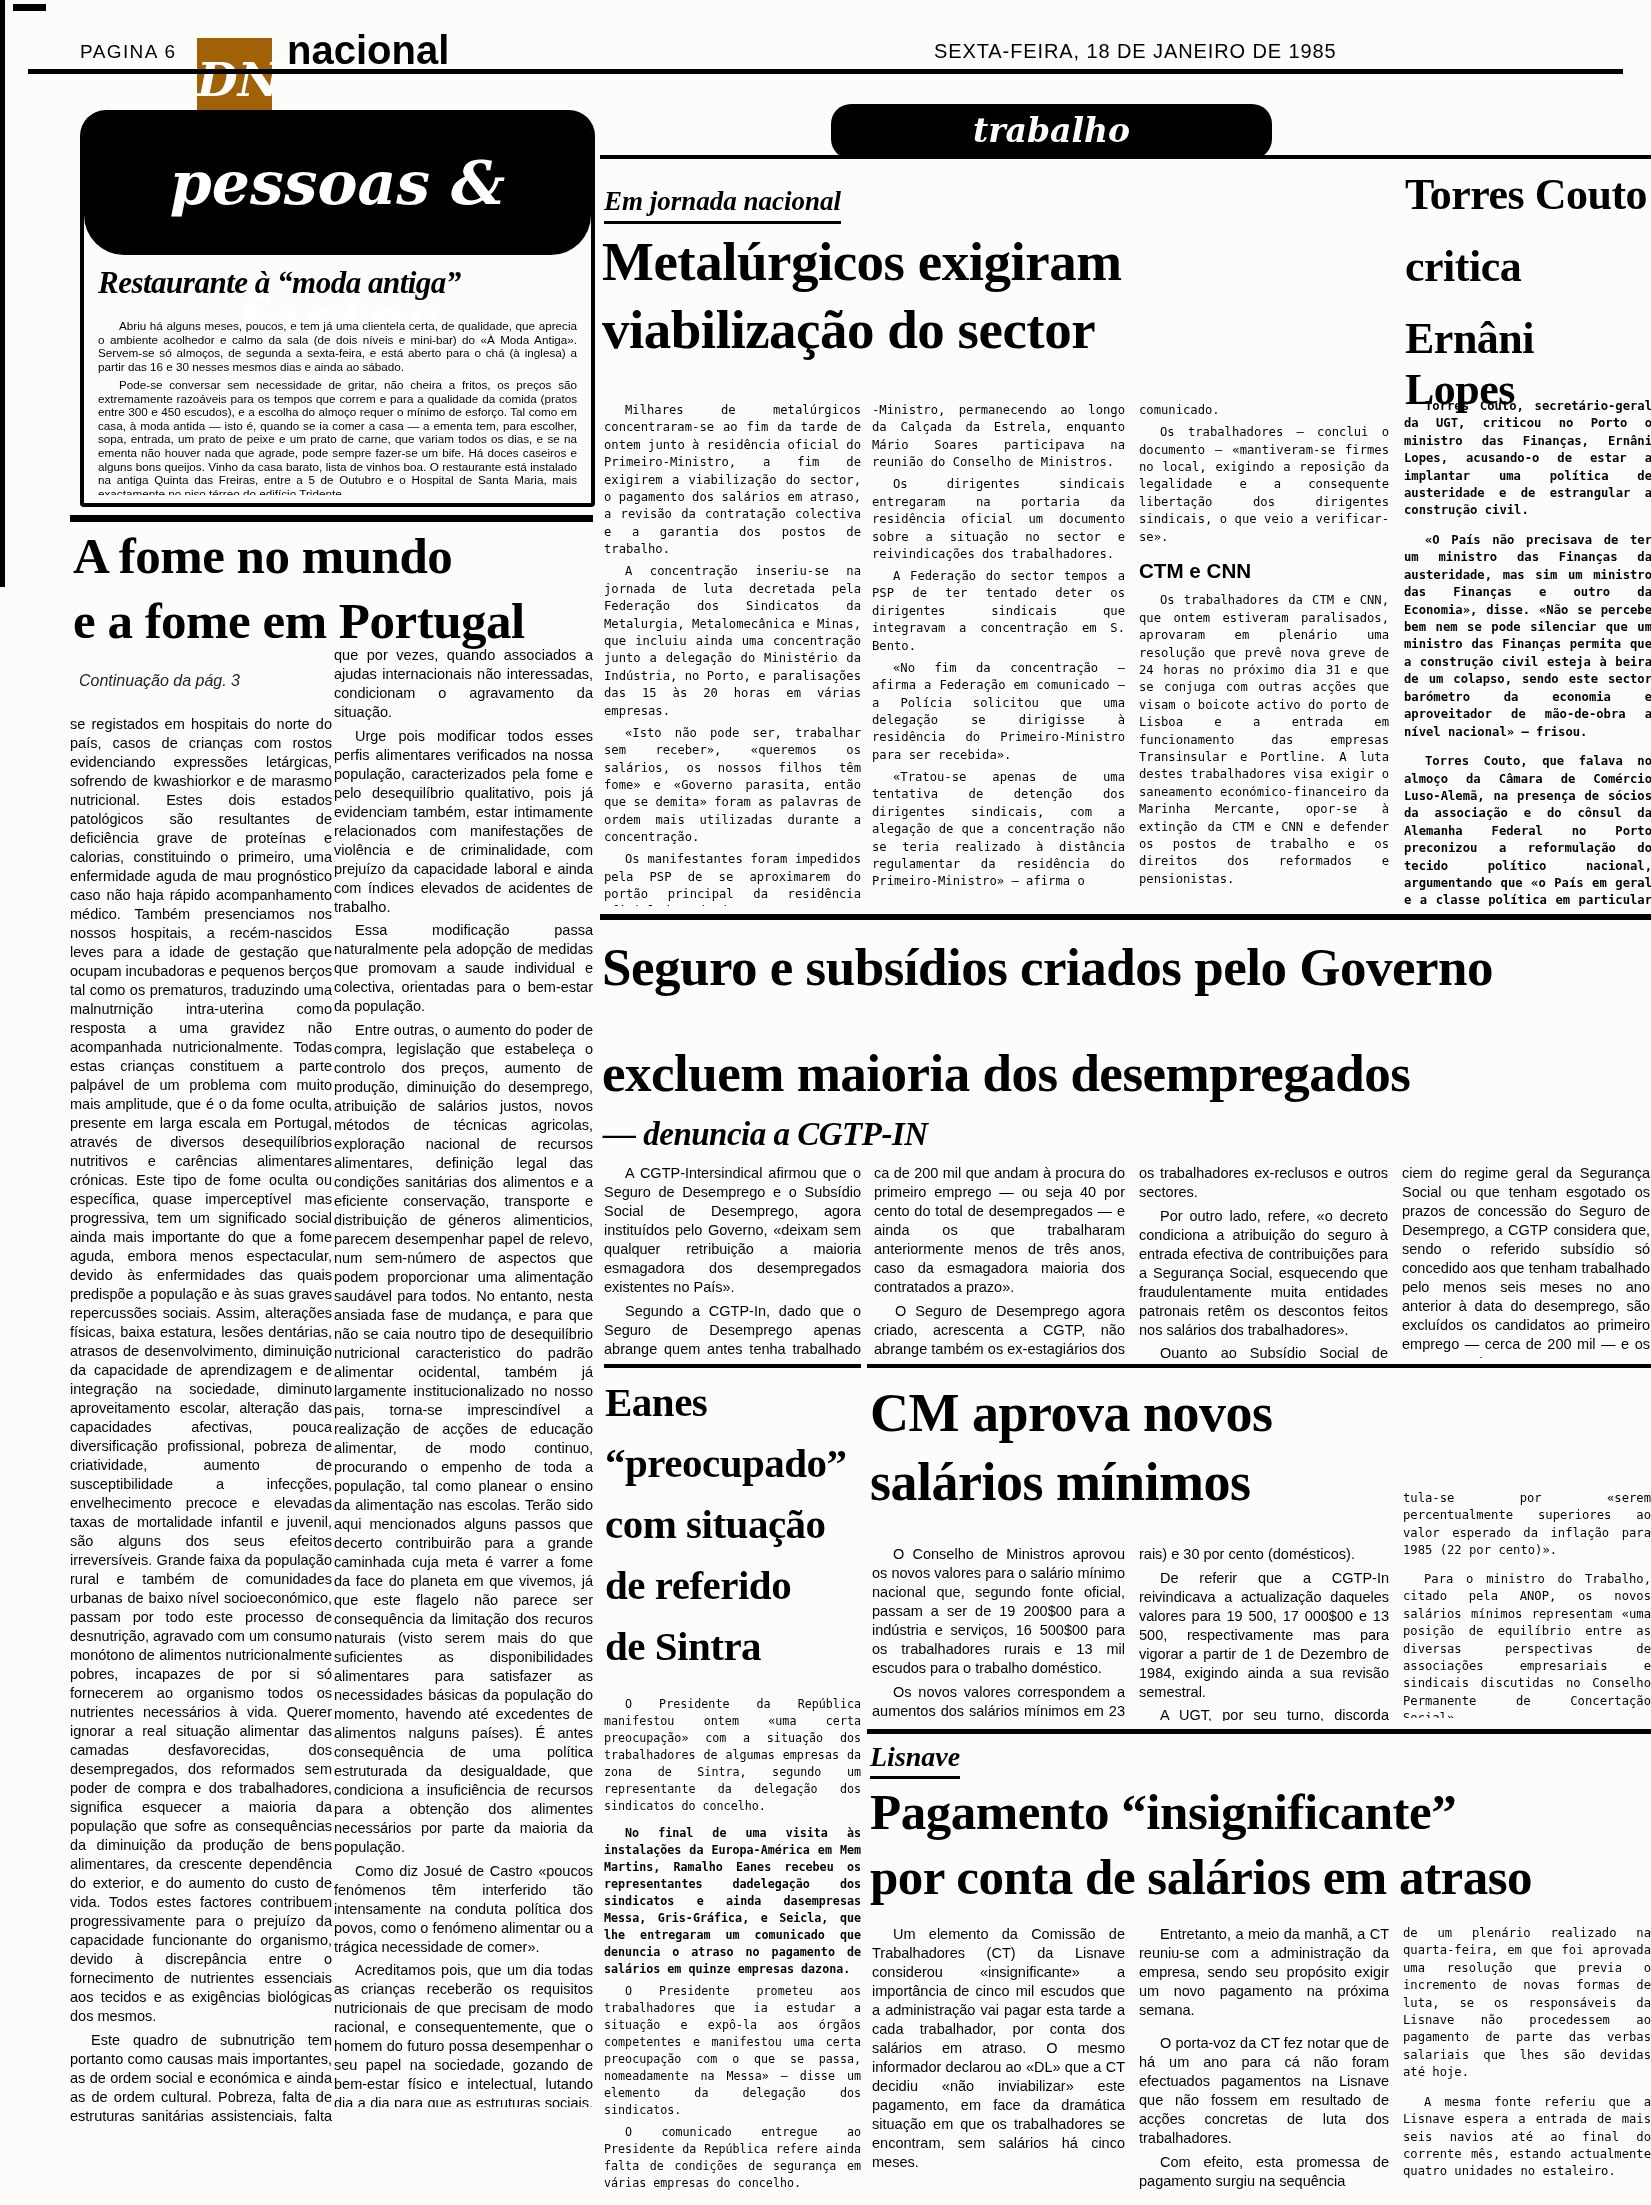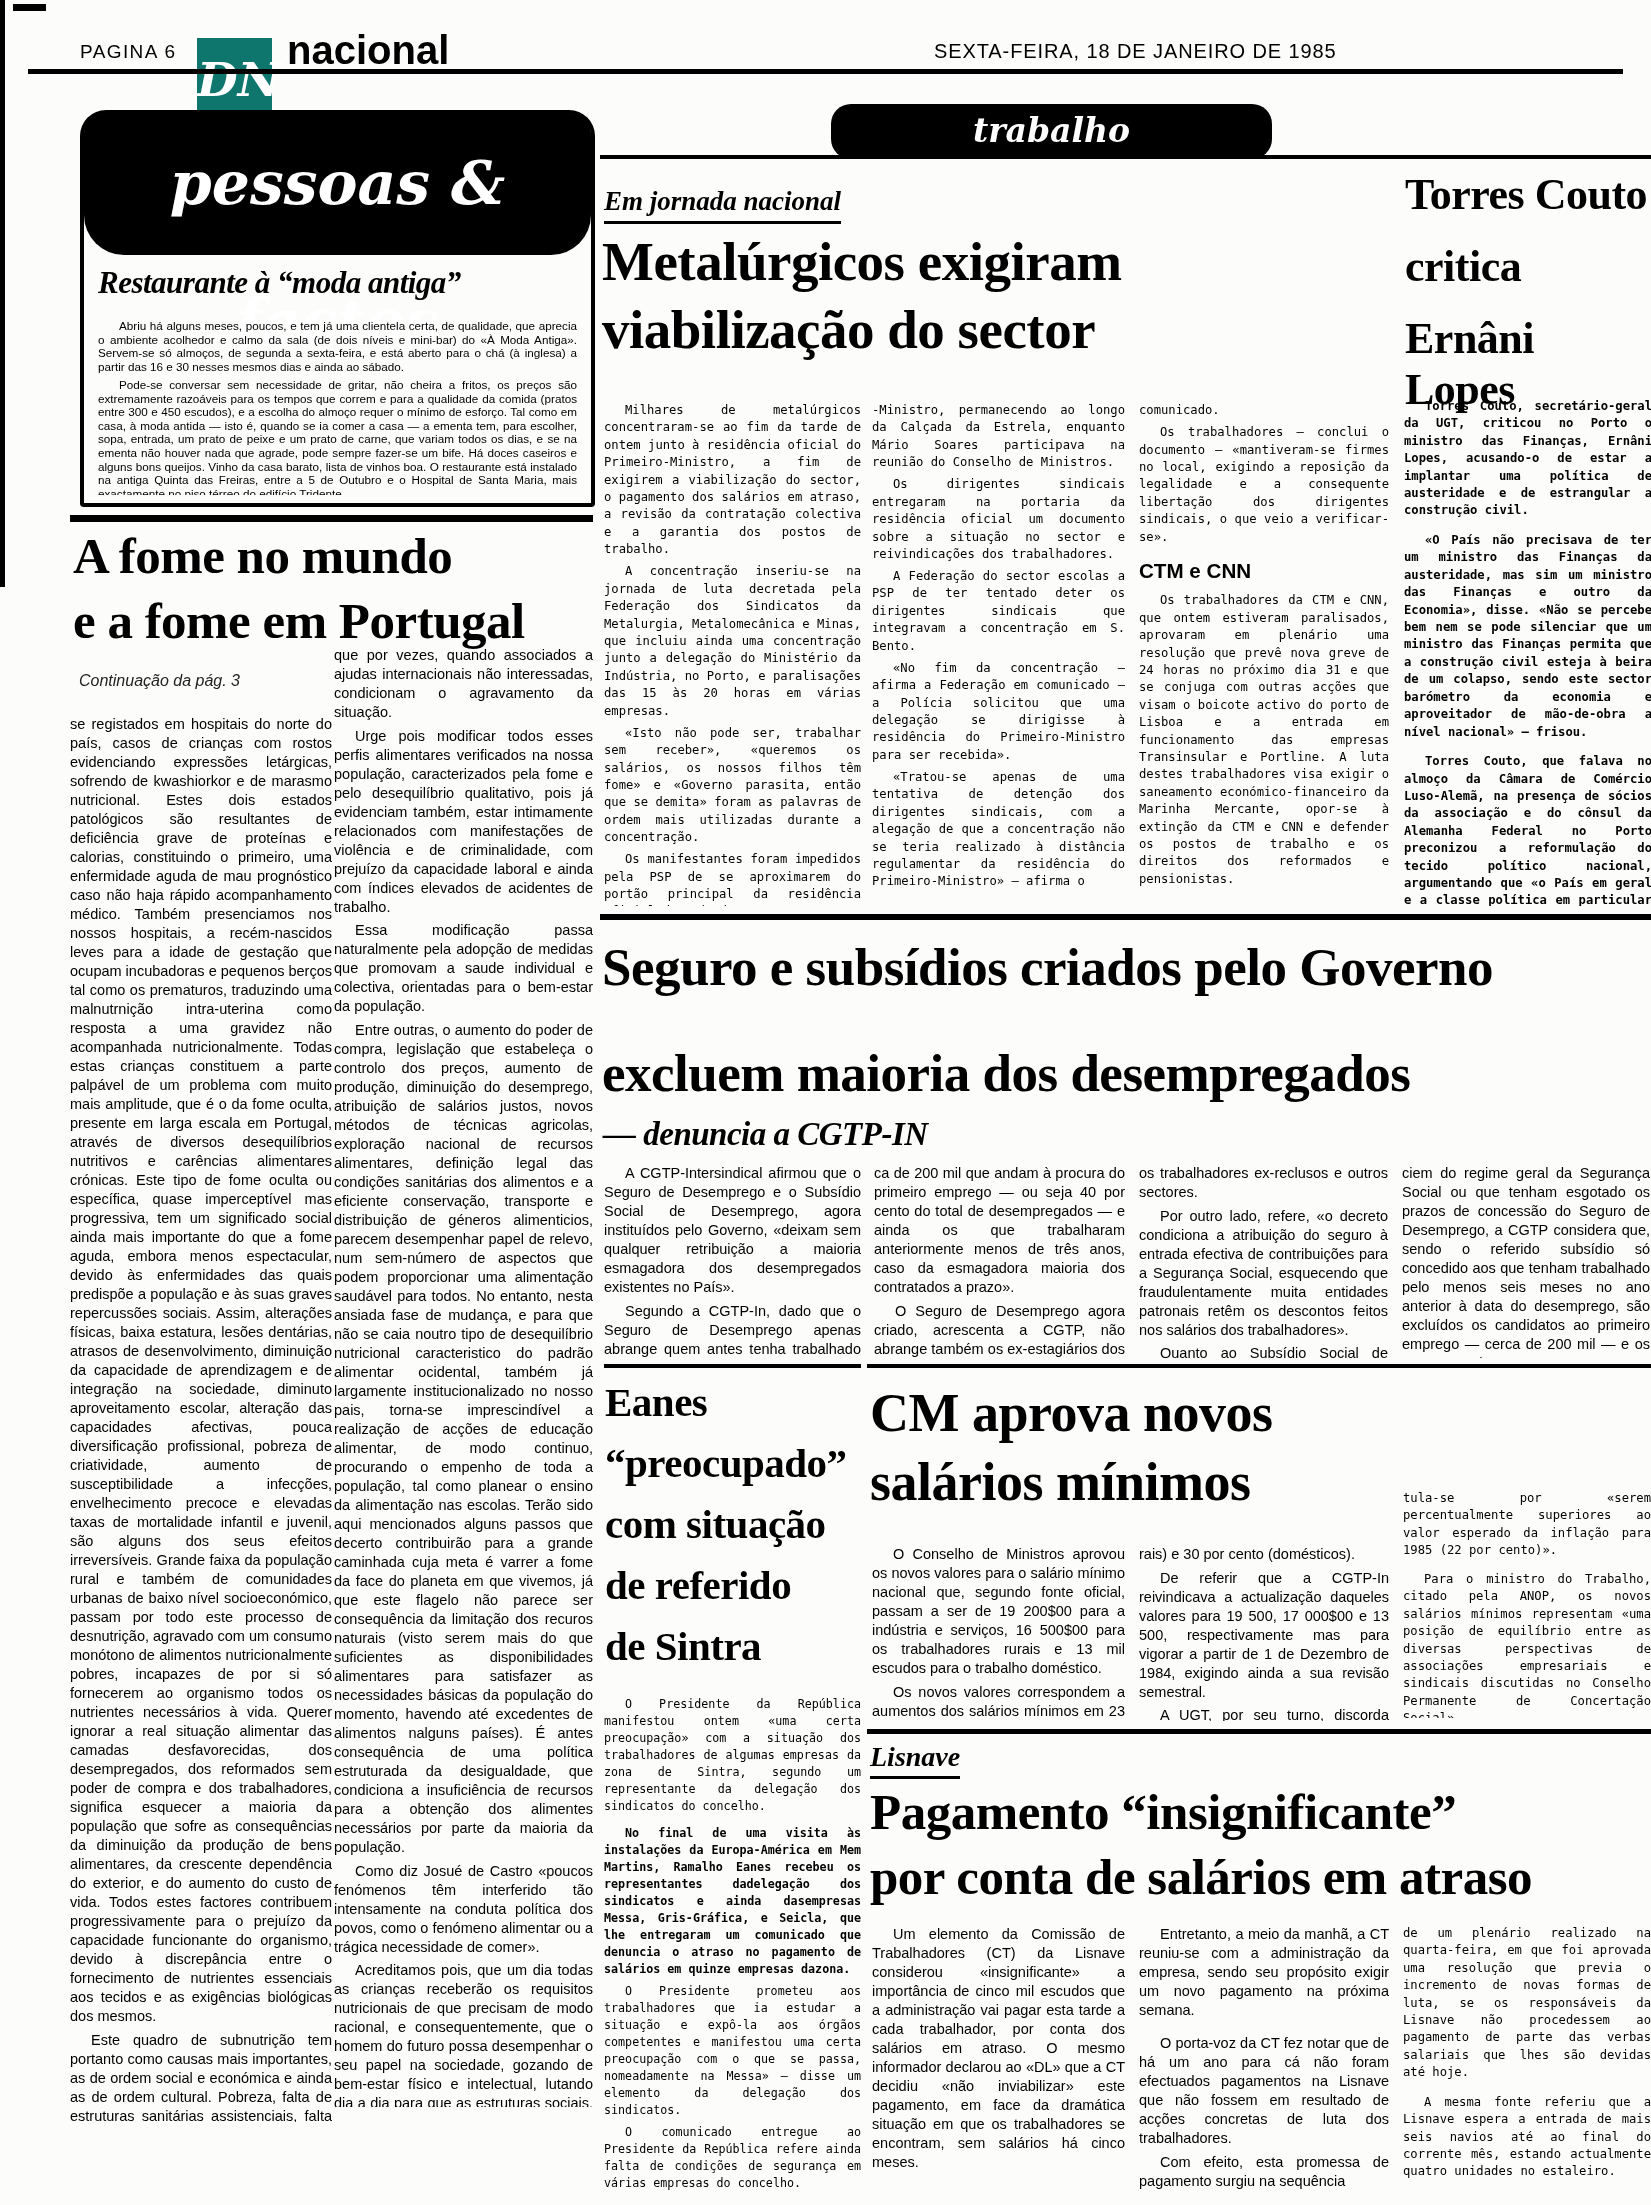--- a/index.html
+++ b/index.html
@@ -27,21 +27,21 @@
   .subhead{font-family:"Liberation Sans",sans-serif;font-weight:bold;}
 </style>
 </head>
 <body>
 
 <div class="rule" style="left:0;top:0;width:4.7px;height:587px;"></div>
 <div class="rule" style="left:13px;top:3.8px;width:33px;height:7.5px;"></div>
 
 <div class="abs" style="left:0;top:0;width:1652px;height:141px;">
   <div class="abs" style="left:80px;top:41px;font-size:19px;letter-spacing:1.4px;">PAGINA 6</div>
-  <div class="abs" style="left:197px;top:38px;width:75px;height:87px;background:#0f766e;color:#fff;
+  <div class="abs" style="left:197px;top:38px;width:75px;height:87px;background:#a16207;color:#fff;
               font-family:'DejaVu Serif',serif;font-style:italic;font-weight:bold;font-size:47px;
               text-align:center;line-height:84px;">
     <span>DN</span>
   </div>
   <div class="abs" style="left:287px;top:28px;font-size:40px;font-weight:bold;letter-spacing:0px;">nacional</div>
   <div class="abs" style="left:934px;top:40px;font-size:20px;letter-spacing:0.9px;">SEXTA-FEIRA, 18 DE JANEIRO DE 1985</div>
   <div class="rule" style="left:28px;top:69px;width:1595px;height:4.7px;"></div>
 </div>
 
 <div class="abs" style="left:80px;top:110px;width:507px;height:389px;border:4.2px solid #000;border-radius:26px 26px 3.8px 3.8px;">
@@ -86,21 +86,21 @@
 
 <div class="abs mono clip" style="left:604px;top:390px;width:257px;height:516px;">
   <p>Milhares de metalúrgicos concentraram-se ao fim da tarde de ontem junto à residência oficial do Primeiro-Ministro, a fim de exigirem a viabilização do sector, o pagamento dos salários em atraso, a revisão da contratação colectiva e a garantia dos postos de trabalho.</p>
   <p>A concentração inseriu-se na jornada de luta decretada pela Federação dos Sindicatos da Metalurgia, Metalomecânica e Minas, que incluiu ainda uma concentração junto a delegação do Ministério da Indústria, no Porto, e paralisações das 15 às 20 horas em várias empresas.</p>
   <p>«Isto não pode ser, trabalhar sem receber», «queremos os salários, os nossos filhos têm fome» e «Governo parasita, então que se demita» foram as palavras de ordem mais utilizadas durante a concentração.</p>
   <p>Os manifestantes foram impedidos pela PSP de se aproximarem do portão principal da residência oficial do Primeiro-</p>
 </div>
 <div class="abs mono clip" style="left:872px;top:390px;width:253px;height:516px;">
   <p class="noindent">-Ministro, permanecendo ao longo da Calçada da Estrela, enquanto Mário Soares participava na reunião do Conselho de Ministros.</p>
   <p>Os dirigentes sindicais entregaram na portaria da residência oficial um documento sobre a situação no sector e reivindicações dos trabalhadores.</p>
-  <p>A Federação do sector escolas a PSP de ter tentado deter os dirigentes sindicais que integravam a concentração em S. Bento.</p>
+  <p>A Federação do sector tempos a PSP de ter tentado deter os dirigentes sindicais que integravam a concentração em S. Bento.</p>
   <p>«No fim da concentração — afirma a Federação em comunicado — a Polícia solicitou que uma delegação se dirigisse à residência do Primeiro-Ministro para ser recebida».</p>
   <p>«Tratou-se apenas de uma tentativa de detenção dos dirigentes sindicais, com a alegação de que a concentração não se teria realizado à distância regulamentar da residência do Primeiro-Ministro» — afirma o</p>
 </div>
 <div class="abs mono clip" style="left:1139px;top:390px;width:250px;height:516px;">
   <p class="noindent">comunicado.</p>
   <p>Os trabalhadores — conclui o documento — «mantiveram-se firmes no local, exigindo a reposição da legalidade e a consequente libertação dos dirigentes sindicais, o que veio a verificar-se».</p>
   <div class="subhead" style="font-size:20.6px;margin:16px 0 13px 0;text-align:left;">CTM e CNN</div>
   <p>Os trabalhadores da CTM e CNN, que ontem estiveram paralisados, aprovaram em plenário uma resolução que prevê nova greve de 24 horas no próximo dia 31 e que se conjuga com outras acções que visam o boicote activo do porto de Lisboa e a entrada em funcionamento das empresas Transinsular e Portline. A luta destes trabalhadores visa exigir o saneamento económico-financeiro da Marinha Mercante, opor-se à extinção da CTM e CNN e defender os postos de trabalho e os direitos dos reformados e pensionistas.</p>
 </div>
 

